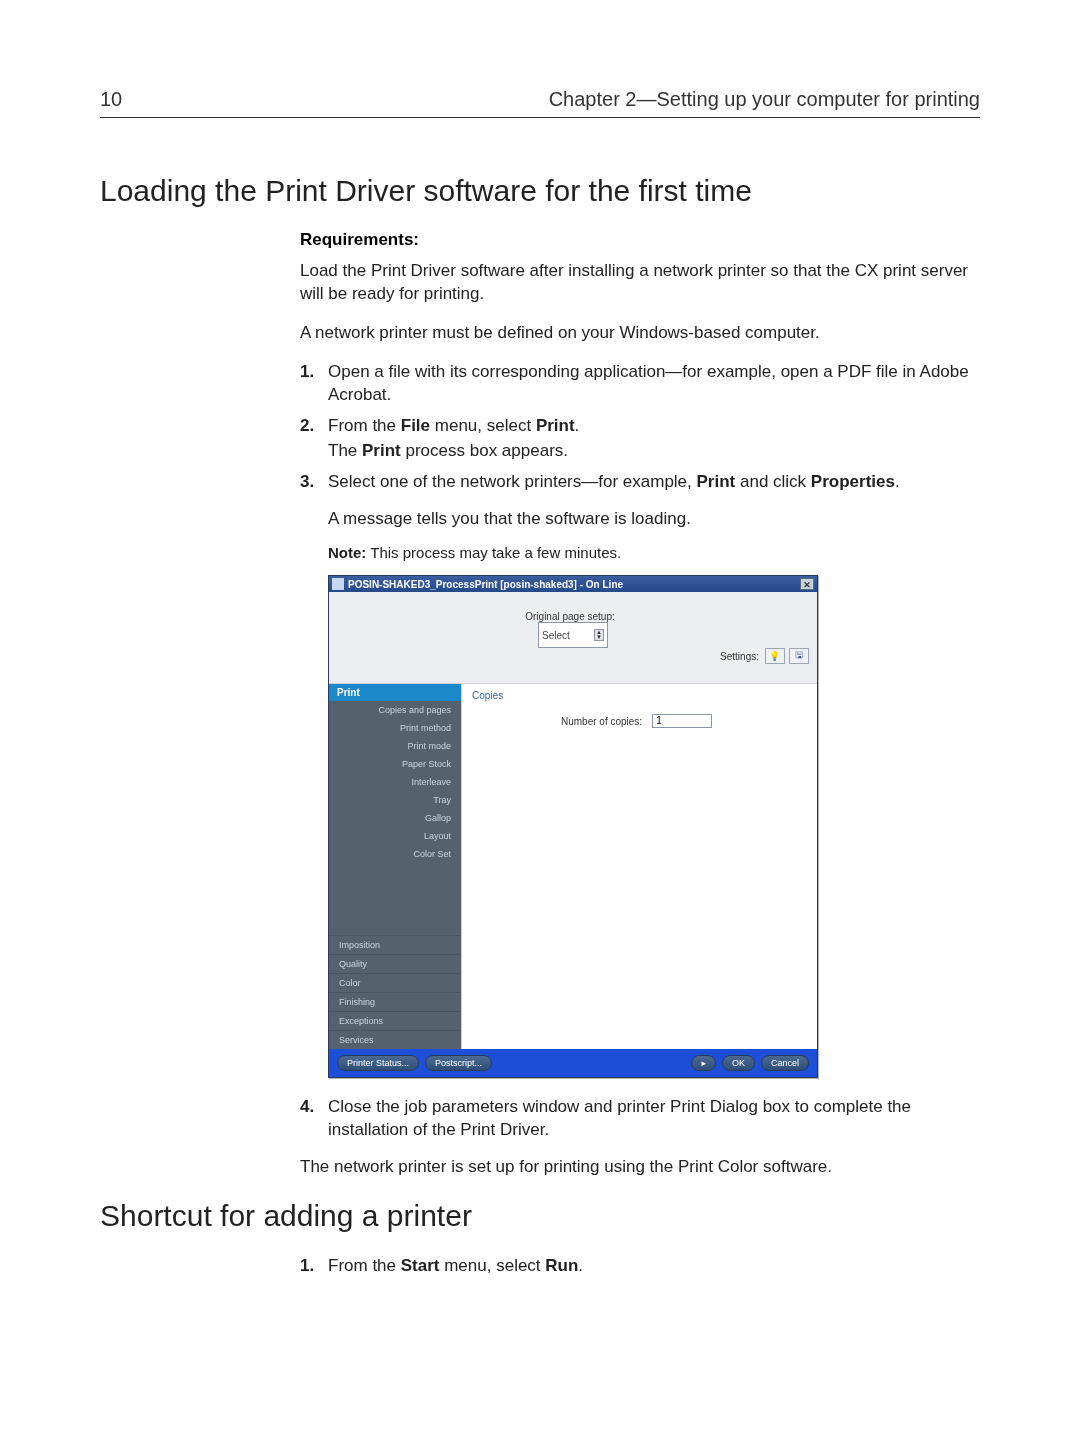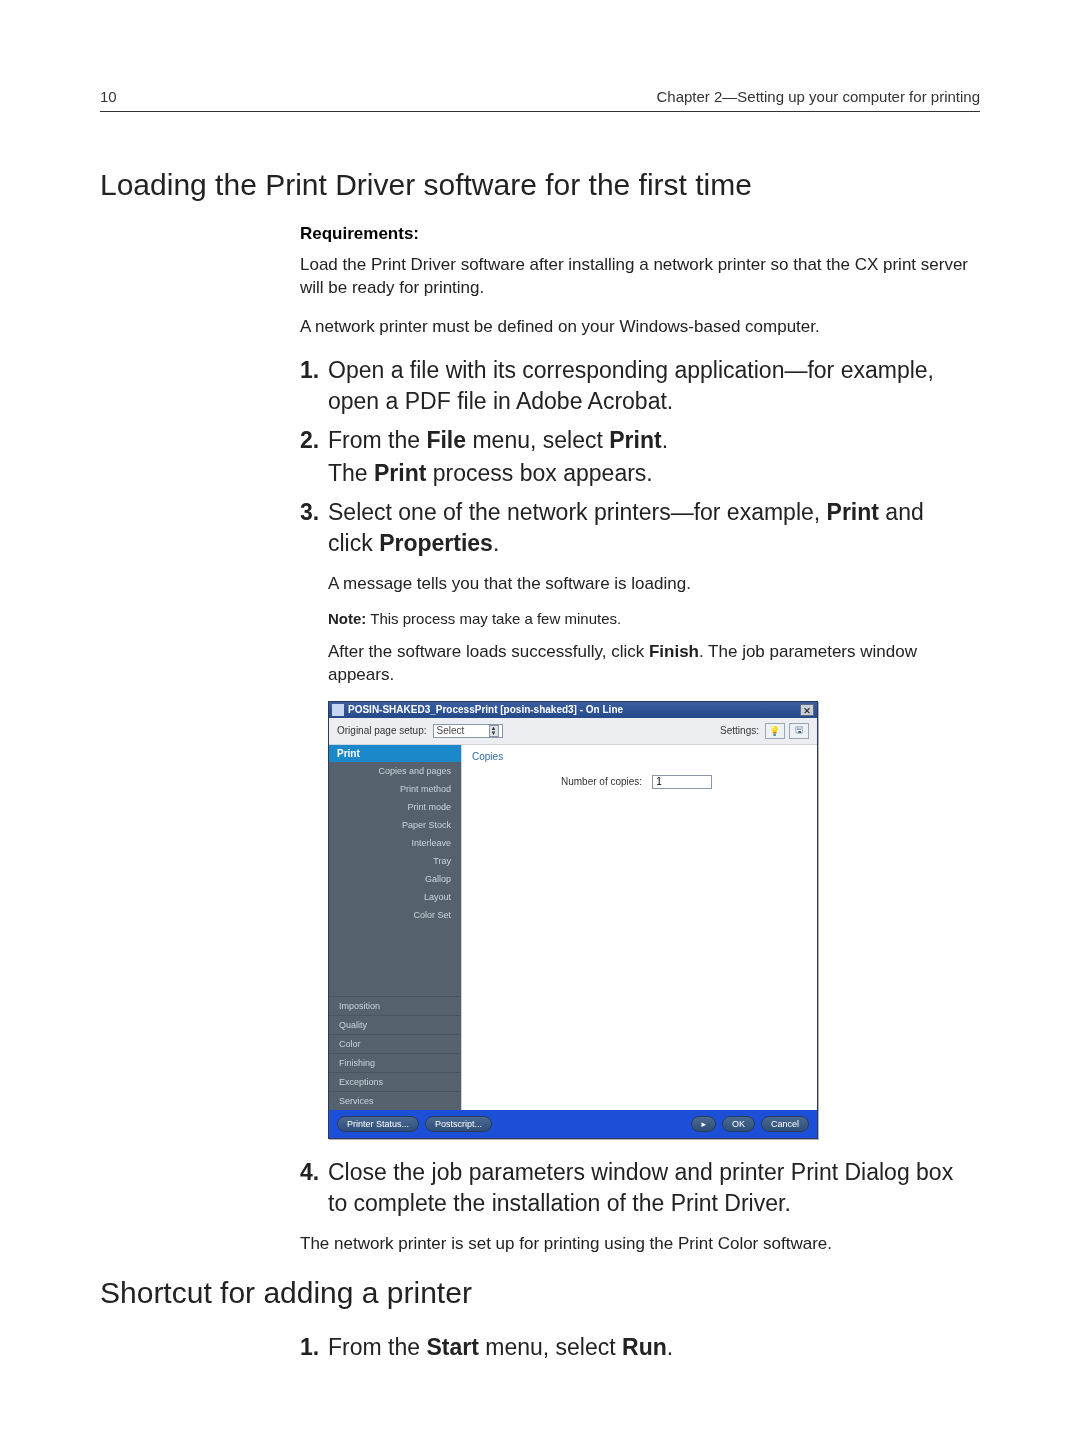--- a/index.html
+++ b/index.html
@@ -9,21 +9,21 @@
       width: 1080px;
       margin: 0 auto;
       color: #000;
     }
     .page {
       padding: 88px 100px 60px 100px;
     }
     .page-header {
       display: flex;
       justify-content: space-between;
-      font-size: 15px;
+      font-size: 20px;
       color: #333;
       padding-bottom: 6px;
       border-bottom: 1px solid #333;
       margin-bottom: 56px;
     }
     .section-h1 {
       font-size: 30px;
       font-weight: 400;
       color: #222;
       margin-bottom: 22px;
@@ -49,21 +49,21 @@
     }
     ol.steps {
       list-style: none;
       counter-reset: step;
       margin-bottom: 14px;
     }
     ol.steps > li {
       counter-increment: step;
       position: relative;
       padding-left: 28px;
-      font-size: 23px;
+      font-size: 17px;
       line-height: 1.35;
       margin-bottom: 8px;
       color: #222;
     }
     ol.steps > li::before {
       content: counter(step) ".";
       position: absolute;
       left: 0;
       font-weight: bold;
     }
@@ -119,30 +119,31 @@
       color: #333;
       font-size: 9px;
       line-height: 12px;
       text-align: center;
       border: 1px solid #5a6a82;
     }
     .topbar {
       background: #eceef1;
       display: flex;
       align-items: center;
-      padding: 5px 8px;
+      padding: 19px 8px;
       border-bottom: 1px solid #cfd3d9;
+      flex-direction: column;
     }
     .topbar-label { margin-right: 6px; color: #333; }
     .select-box {
       display: inline-flex;
       align-items: center;
       background: #fff;
       border: 1px solid #8a97ab;
-      height: 14px;
+      height: 26px;
       padding: 0 3px;
       min-width: 70px;
     }
     .select-box .sel-val { flex: 1; color: #444; }
     .updown {
       width: 10px; height: 12px;
       background: #dfe3e9;
       border: 1px solid #8a97ab;
       display: flex;
       flex-direction: column;
@@ -256,21 +257,20 @@
         <span>From the </span><b>File</b><span> menu, select </span><b>Print</b><span>.</span>
         <div class="step-sub"><span>The </span><b>Print</b><span> process box appears.</span></div>
       </li>
       <li>
         <span>Select one of the network printers—for example, </span><b>Print</b><span> and click </span><b>Properties</b><span>.</span>
       </li>
     </ol>
 
     <div class="step-para">A message tells you that the software is loading.</div>
     <div class="note"><b>Note:</b><span> This process may take a few minutes.</span></div>
-    <div class="step-para"><span>After the software loads successfully, click </span><b>Finish</b><span>. The job parameters window appears.</span></div>
 
     <div class="dialog-wrap">
       <div class="dialog">
         <div class="titlebar">
           <span class="t-icon"></span>
           <span class="t-title">POSIN-SHAKED3_ProcessPrint [posin-shaked3] - On Line</span>
           <span class="t-close">✕</span>
         </div>
         <div class="topbar">
           <span class="topbar-label">Original page setup:</span>

